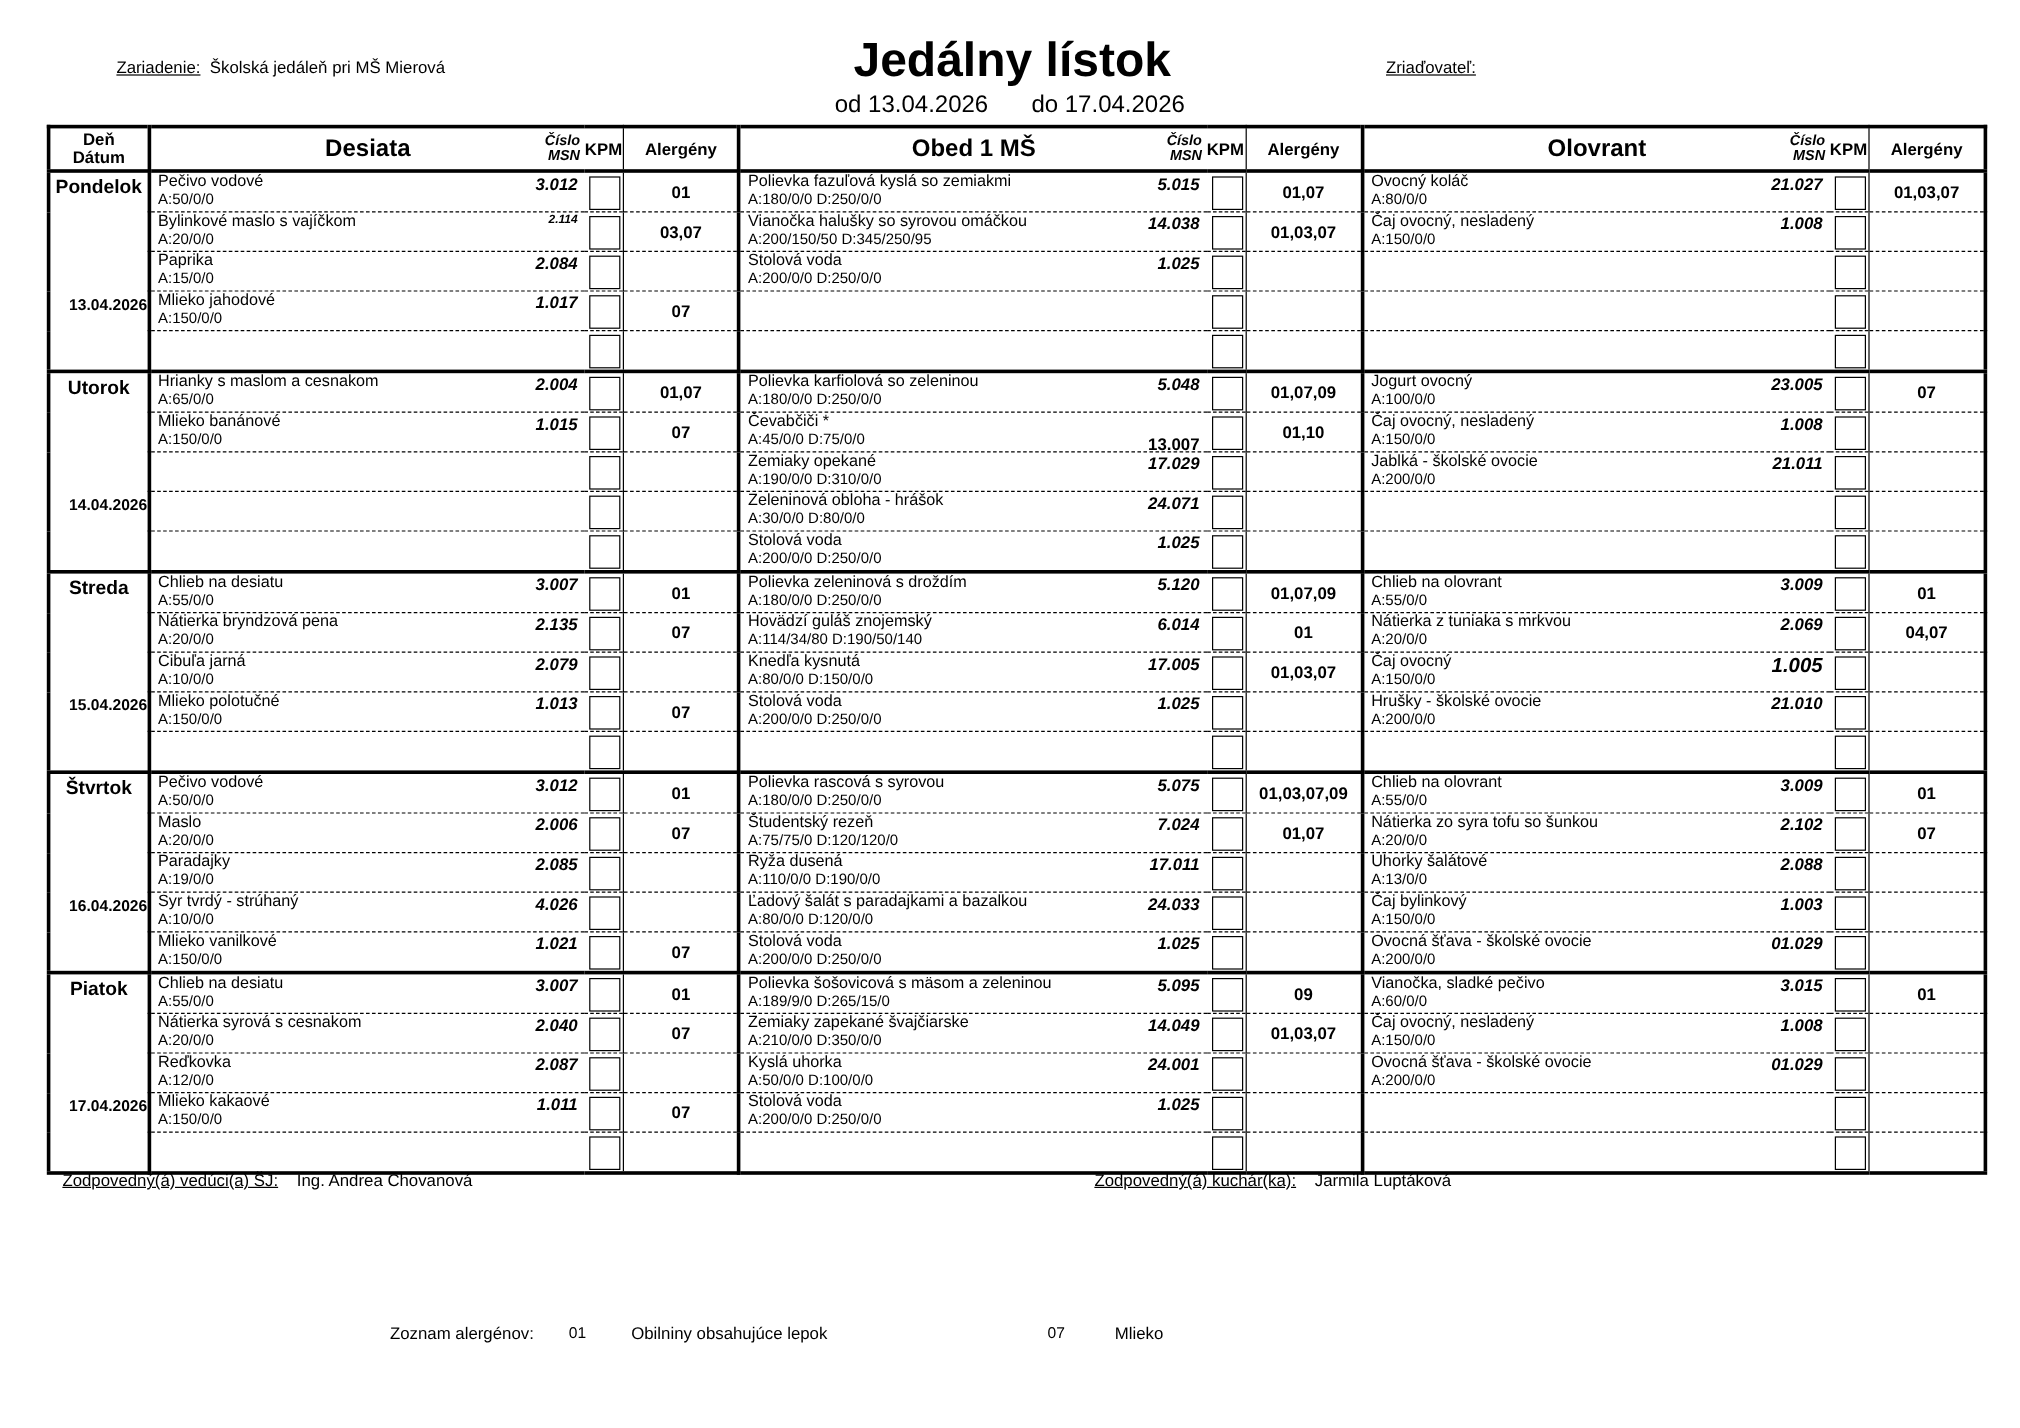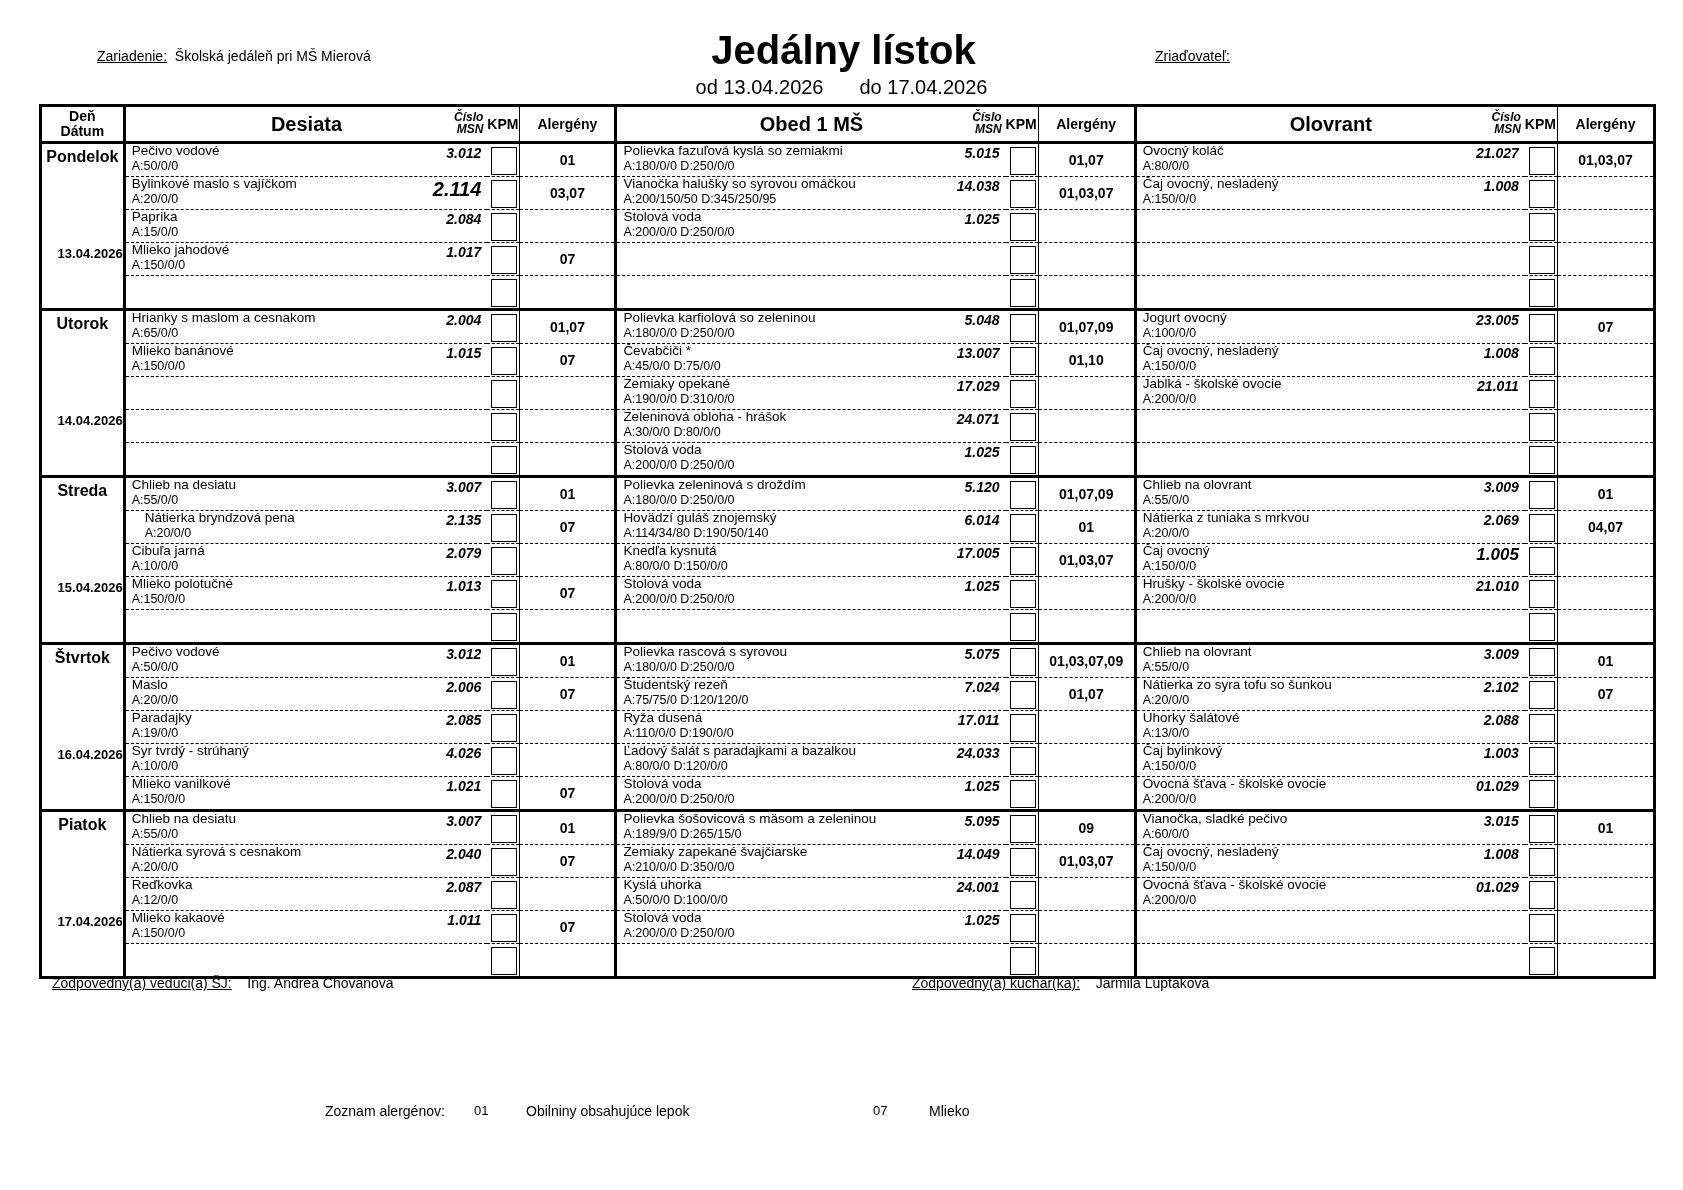--- a/index.html
+++ b/index.html
@@ -129,21 +129,21 @@
         <td class="col-kpm">
           <div class="box"></div>
         </td>
         <td class="col-alg last">01,03,07</td>
       </tr>
       <tr>
         <td style="position: relative;">
           <div class="item">
             <div class="nm">Bylinkové maslo s vajíčkom</div>
             <div class="pt">A:20/0/0</div>
-            <div style="position: absolute; right: 6px; top: 1px; font-style: italic; font-weight: bold; font-size: 20px;">2.114</div>
+            <div style="position: absolute; right: 6px; top: 1px; font-style: italic; font-weight: bold; font-size: 10px;">2.114</div>
           </div>
         </td>
         <td class="col-kpm">
           <div class="box"></div>
         </td>
         <td class="col-alg">03,07</td>
         <td style="position: relative;">
           <div class="item">
             <div class="nm">Vianočka halušky so syrovou omáčkou</div>
             <div class="pt">A:200/150/50 D:345/250/95</div>
@@ -319,21 +319,21 @@
           </div>
         </td>
         <td class="col-kpm">
           <div class="box"></div>
         </td>
         <td class="col-alg">07</td>
         <td style="position: relative;">
           <div class="item">
             <div class="nm">Čevabčiči *</div>
             <div class="pt">A:45/0/0 D:75/0/0</div>
-            <div style="position: absolute; right: 6px; top: 1px; font-style: italic; font-weight: bold; font-size: 14px; text-align: right;">13.007</div>
+            <div style="position: absolute; right: 6px; top: 18px; font-weight: bold; font-size: 14px; text-align: right;">13.007</div>
           </div>
         </td>
         <td class="col-kpm">
           <div class="box"></div>
         </td>
         <td class="col-alg">01,10</td>
         <td style="position: relative;">
           <div class="item">
             <div class="nm">Čaj ovocný, nesladený</div>
             <div class="pt">A:150/0/0</div>
@@ -483,21 +483,21 @@
             <div class="pt">A:55/0/0</div>
             <div style="position: absolute; right: 6px; top: 1px; font-style: italic; font-weight: bold; font-size: 14px;">3.009</div>
           </div>
         </td>
         <td class="col-kpm">
           <div class="box"></div>
         </td>
         <td class="col-alg last">01</td>
       </tr>
       <tr>
-        <td style="position: relative; padding-left: 13px;">
+        <td style="position: relative;">
           <div class="item">
             <div class="nm">Nátierka bryndzová pena</div>
             <div class="pt">A:20/0/0</div>
             <div style="position: absolute; right: 6px; top: 1px; font-style: italic; font-weight: bold; font-size: 14px;">2.135</div>
           </div>
         </td>
         <td class="col-kpm">
           <div class="box"></div>
         </td>
         <td class="col-alg">07</td>

